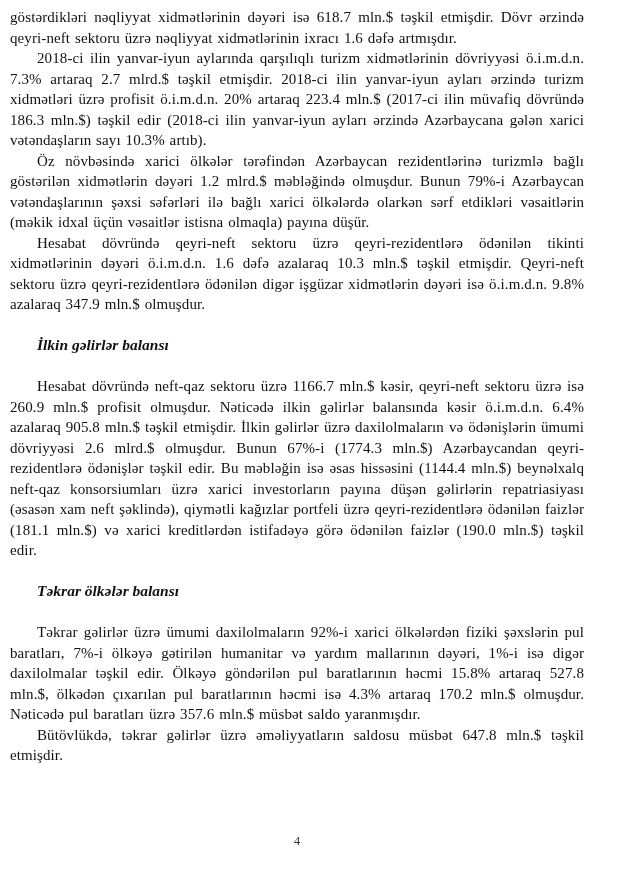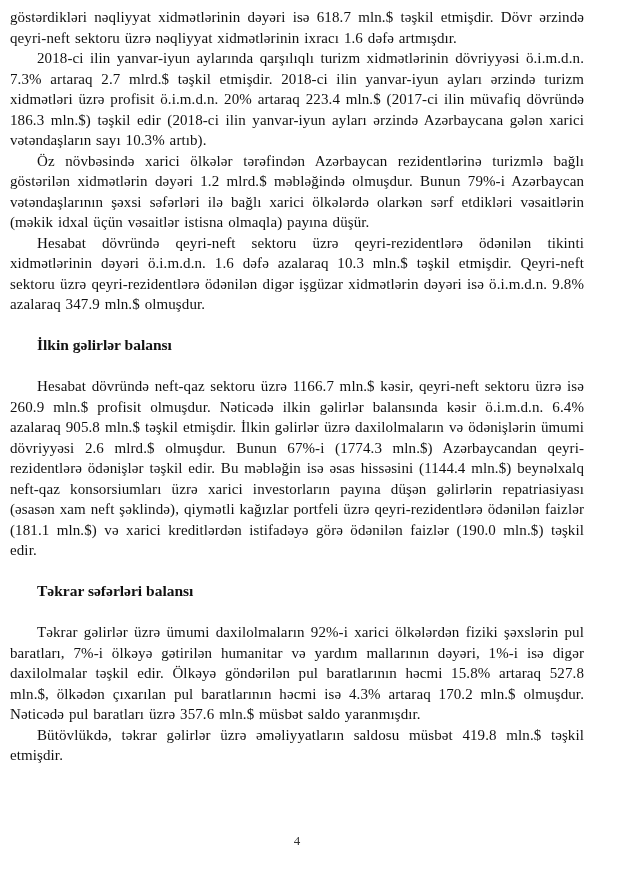--- a/index.html
+++ b/index.html
@@ -33,20 +33,21 @@
     word-spacing: 1px;
   }
   .para.continuation {
     text-indent: 0;
   }
   .section-heading {
     margin: 20.5px 0;
     font-size: 15.5px;
     line-height: 20.5px;
     font-weight: bold;
+    font-style: italic;
     text-indent: 27px;
     text-align: left;
   }
   .page-footer {
     position: absolute;
     bottom: 12px;
     left: 10px;
     right: 36px;
     text-align: center;
     font-size: 13px;
@@ -65,23 +66,23 @@
     <p class="para">2018-ci ilin yanvar-iyun aylarında qarşılıqlı turizm xidmətlərinin dövriyyəsi ö.i.m.d.n. 7.3% artaraq 2.7 mlrd.$ təşkil etmişdir. 2018-ci ilin yanvar-iyun ayları ərzində turizm xidmətləri üzrə profisit ö.i.m.d.n. 20% artaraq 223.4 mln.$ (2017-ci ilin müvafiq dövründə 186.3 mln.$) təşkil edir (2018-ci ilin yanvar-iyun ayları ərzində Azərbaycana gələn xarici vətəndaşların sayı 10.3% artıb).</p>
 
     <p class="para">Öz növbəsində xarici ölkələr tərəfindən Azərbaycan rezidentlərinə turizmlə bağlı göstərilən xidmətlərin dəyəri 1.2 mlrd.$ məbləğində olmuşdur. Bunun 79%-i Azərbaycan vətəndaşlarının şəxsi səfərləri ilə bağlı xarici ölkələrdə olarkən sərf etdikləri vəsaitlərin (məkik idxal üçün vəsaitlər istisna olmaqla) payına düşür.</p>
 
     <p class="para">Hesabat dövründə qeyri-neft sektoru üzrə qeyri-rezidentlərə ödənilən tikinti xidmətlərinin dəyəri ö.i.m.d.n. 1.6 dəfə azalaraq 10.3 mln.$ təşkil etmişdir. Qeyri-neft sektoru üzrə qeyri-rezidentlərə ödənilən digər işgüzar xidmətlərin dəyəri isə ö.i.m.d.n. 9.8% azalaraq 347.9 mln.$ olmuşdur.</p>
 
     <h2 class="section-heading">İlkin gəlirlər balansı</h2>
 
     <p class="para">Hesabat dövründə neft-qaz sektoru üzrə 1166.7 mln.$ kəsir, qeyri-neft sektoru üzrə isə 260.9 mln.$ profisit olmuşdur. Nəticədə ilkin gəlirlər balansında kəsir ö.i.m.d.n. 6.4% azalaraq 905.8 mln.$ təşkil etmişdir. İlkin gəlirlər üzrə daxilolmaların və ödənişlərin ümumi dövriyyəsi 2.6 mlrd.$ olmuşdur. Bunun 67%-i (1774.3 mln.$) Azərbaycandan qeyri-rezidentlərə ödənişlər təşkil edir. Bu məbləğin isə əsas hissəsini (1144.4 mln.$) beynəlxalq neft-qaz konsorsiumları üzrə xarici investorların payına düşən gəlirlərin repatriasiyası (əsasən xam neft şəklində), qiymətli kağızlar portfeli üzrə qeyri-rezidentlərə ödənilən faizlər (181.1 mln.$) və xarici kreditlərdən istifadəyə görə ödənilən faizlər (190.0 mln.$) təşkil edir.</p>
 
-    <h2 class="section-heading">Təkrar səfərləri balansı</h2>
+    <h2 class="section-heading">Təkrar ölkələr balansı</h2>
 
 
     <p class="para">Təkrar gəlirlər üzrə ümumi daxilolmaların 92%-i xarici ölkələrdən fiziki şəxslərin pul baratları, 7%-i ölkəyə gətirilən humanitar və yardım mallarının dəyəri, 1%-i isə digər daxilolmalar təşkil edir. Ölkəyə göndərilən pul baratlarının həcmi 15.8% artaraq 527.8 mln.$, ölkədən çıxarılan pul baratlarının həcmi isə 4.3% artaraq 170.2 mln.$ olmuşdur. Nəticədə pul baratları üzrə 357.6 mln.$ müsbət saldo yaranmışdır.</p>
 
-    <p class="para">Bütövlükdə, təkrar gəlirlər üzrə əməliyyatların saldosu müsbət 419.8 mln.$ təşkil etmişdir.</p>
+    <p class="para">Bütövlükdə, təkrar gəlirlər üzrə əməliyyatların saldosu müsbət 647.8 mln.$ təşkil etmişdir.</p>
 
   </div>
 
   <div class="page-footer">4</div>
 </div>
 
 </body></html>

